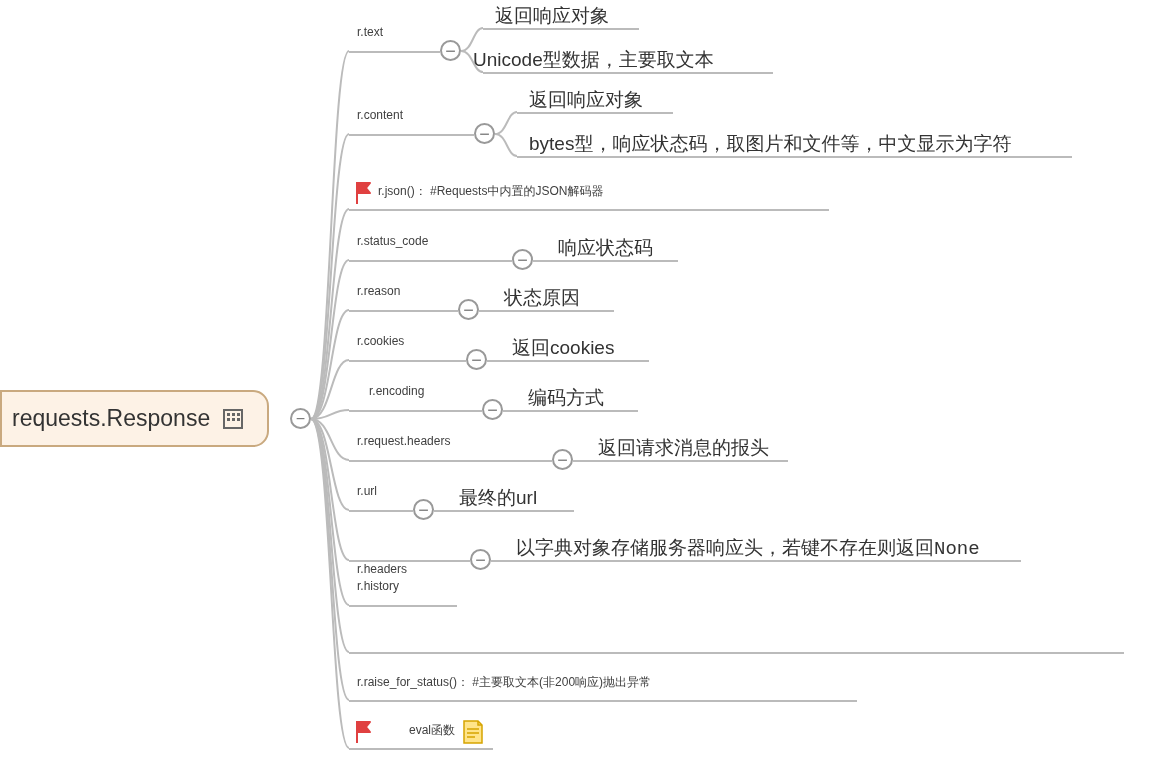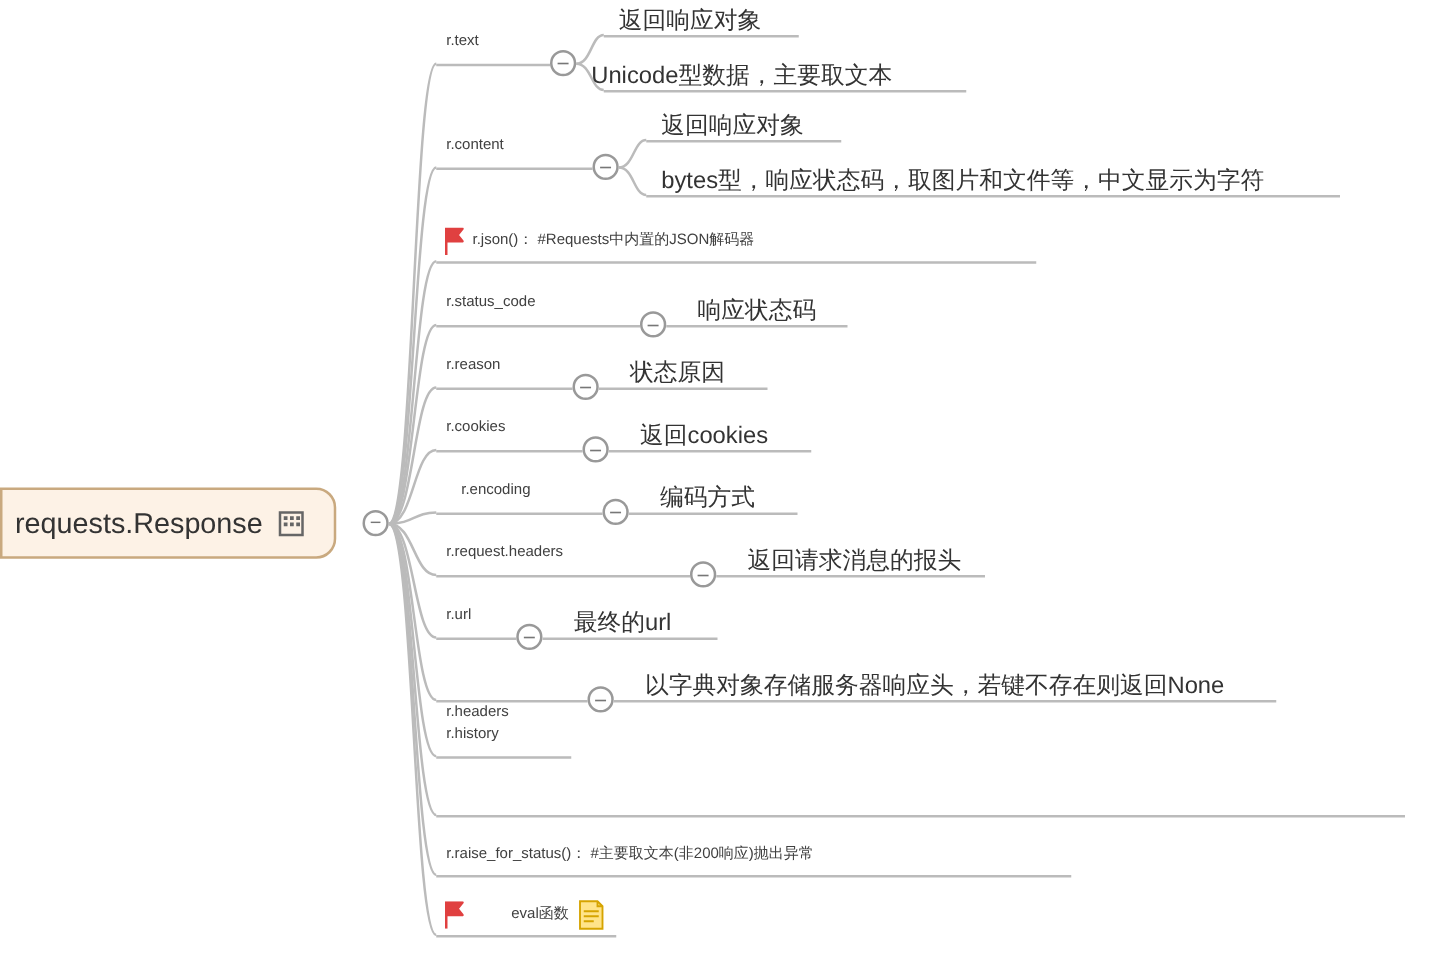--- a/index.html
+++ b/index.html
@@ -195,21 +195,21 @@
   <div class="underline" style="left:349px; top:510px; width:64px;"></div>
   <div class="node-text" style="left:357px; top:484px;">r.url</div>
   <div class="collapse-btn" style="left:413px; top:499px;">−</div>
   <div class="sub-underline" style="left:434px; top:510px; width:140px;"></div>
   <div class="sub-text" style="left:459px; top:485px;">最终的url</div>
 
   <div class="underline" style="left:349px; top:560px; width:121px;"></div>
   <div class="node-text" style="left:357px; top:562px;">r.headers</div>
   <div class="collapse-btn" style="left:470px; top:549px;">−</div>
   <div class="sub-underline" style="left:491px; top:560px; width:530px;"></div>
-  <div class="sub-text" style="left:516px; top:535px;">以字典对象存储服务器响应头，若键不存在则返回None</div>
+  <div class="sub-text" style="left:516px; top:535px;font-family:Liberation Mono, monospace;">以字典对象存储服务器响应头，若键不存在则返回None</div>
 
   <div class="underline" style="left:349px; top:605px; width:108px;"></div>
   <div class="node-text" style="left:357px; top:579px;">r.history</div>
 
   <div class="underline" style="left:349px; top:652px; width:775px;"></div>
 
   <div class="underline" style="left:349px; top:700px; width:508px;"></div>
   <div class="node-text" style="left:357px; top:674px;">r.raise_for_status()：  #主要取文本(非200响应)抛出异常</div>
 
   <div class="underline" style="left:349px; top:748px; width:144px;"></div>

